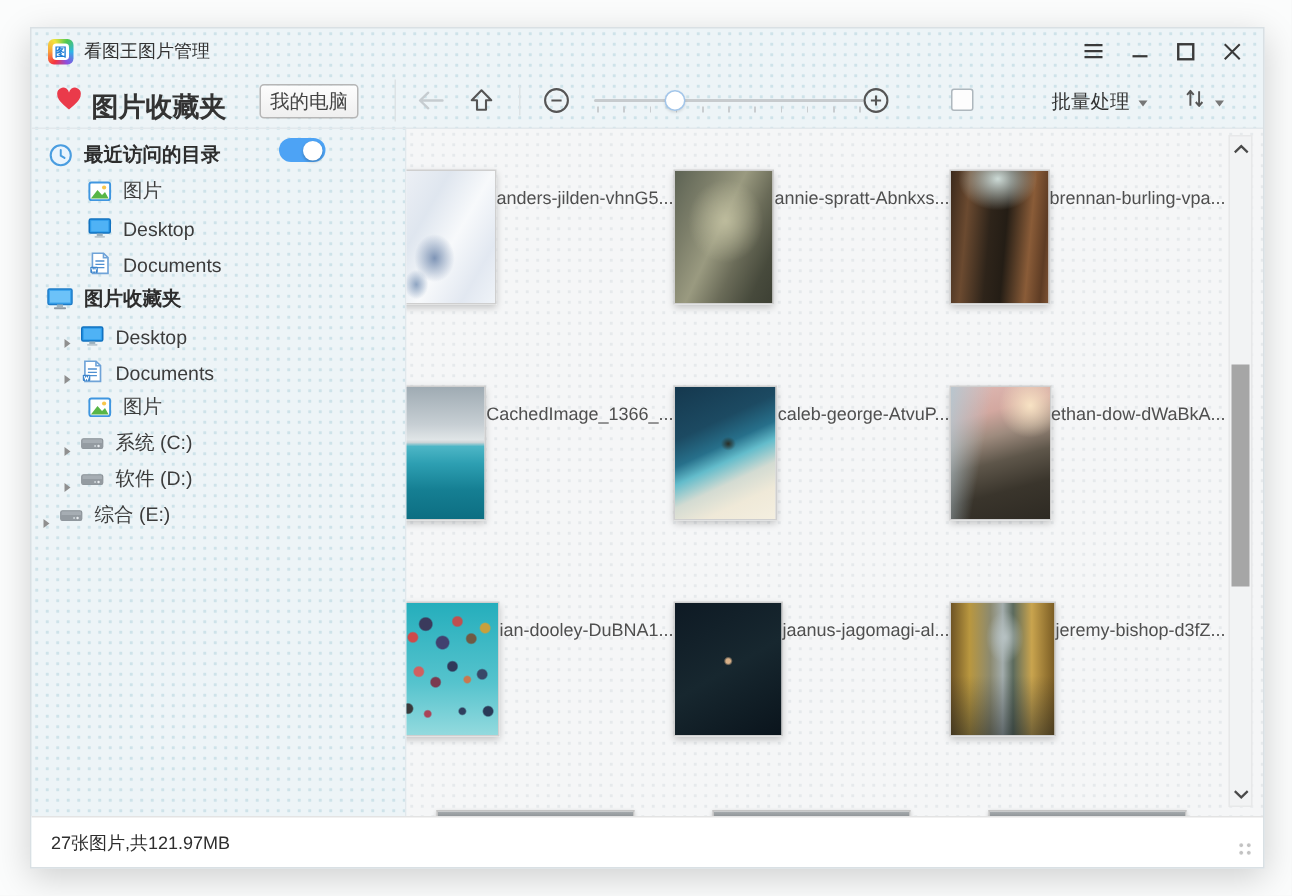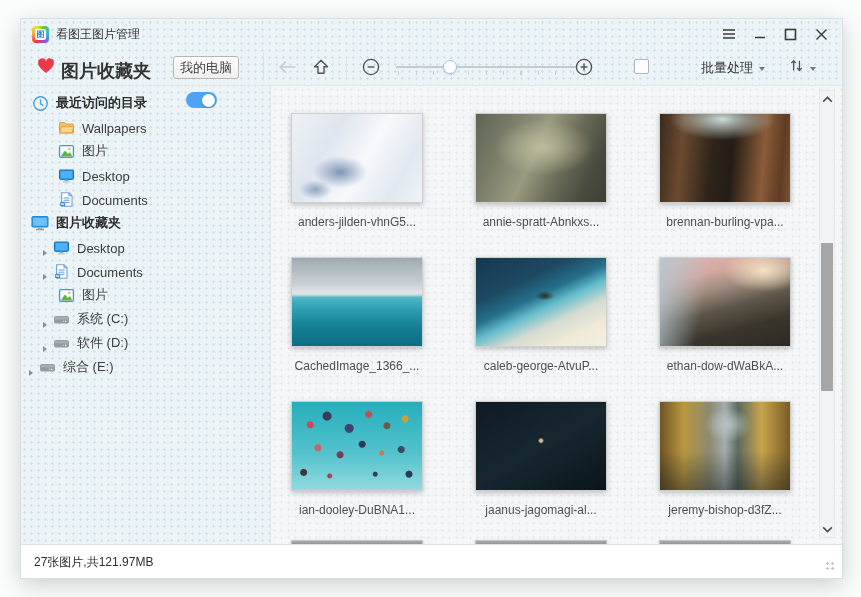--- a/index.html
+++ b/index.html
@@ -63,21 +63,21 @@
   .tri { width:0; height:0; border-top:3.5px solid transparent; border-bottom:3.5px solid transparent; border-left:4.5px solid #8f8f8f; margin-right:5px; flex:0 0 auto; }
   .toggle { position:absolute; right:53px; top:4px; width:31px; height:16px; border-radius:8px; background:#c9cdd1; }
   .toggle.on { background:#4da3f5; }
   .toggle .knob { position:absolute; top:1.5px; left:2px; width:13px; height:13px; border-radius:50%; background:#fff; box-shadow:0 1px 2px rgba(0,0,0,0.25); }
   .toggle.on .knob { left:auto; right:2px; }
   .main { position:absolute; left:250px; top:0; right:0; bottom:0;
     background-color:#f5f6f7;
     background-image:radial-gradient(rgba(190,200,206,0.28) 1px, transparent 1.2px);
     background-size:7px 7px; overflow:hidden; }
   .grid { position:absolute; left:-6px; top:27px; display:grid; grid-template-columns:repeat(3,184px); grid-auto-rows:144px; }
-  .cell { width:184px; display:flex; flex-direction:column; align-items:center; }
+  .cell { width:184px; display:flex; flex-direction:row; align-items:flex-start; }
   .thumb { width:132px; height:90px; border:1px solid #cfcfcf; box-shadow:0 2px 5px rgba(0,0,0,0.22); background:#ddd; }
   .fname { margin-top:12px; font-size:12px; color:#4f4f4f; max-width:170px; white-space:nowrap; }
   .strip { position:absolute; top:454px; width:132px; height:7px;
     background:linear-gradient(180deg,#a6abae,#7e8386); border:1px solid #c4c4c4; border-bottom:none;
     box-shadow:0 1px 3px rgba(0,0,0,0.2); }
   
   .t-ice { background:
     radial-gradient(ellipse 30% 26% at 37% 66%, #7f95b6 0%, rgba(127,149,182,0) 70%),
     radial-gradient(ellipse 18% 16% at 18% 86%, #8fa5c2 0%, rgba(143,165,194,0) 70%),
     linear-gradient(120deg,#eef1f6 0%,#dfe6ef 30%,#f7f9fb 55%,#e2e8f1 80%,#eff3f8 100%); }
@@ -239,29 +239,20 @@
             </svg>
           </span>
           <span>最近访问的目录</span>
           <div class="toggle on">
             <span class="knob"></span>
           </div>
         </div>
         <div class="tree-item" style="padding-left: 36px;">
           <span class="licon">
             <svg width="17" height="17" viewBox="0 0 17 17">
-              <path d="M1.5 4.5 a1 1 0 0 1 1-1 h4 l1.5 1.6 h6.5 a1 1 0 0 1 1 1 v6.9 a1 1 0 0 1 -1 1 h-12 a1 1 0 0 1 -1-1 z" fill="#fbbf63" stroke="#e09a3e"></path>
-              <path d="M1.6 13.8 L3.4 7.6 h12.4 l-1.8 6.2z" fill="#fdd489" stroke="#e09a3e" stroke-width="0.9"></path>
-            </svg>
-          </span>
-          <span>Wallpapers</span>
-        </div>
-        <div class="tree-item" style="padding-left: 36px;">
-          <span class="licon">
-            <svg width="17" height="17" viewBox="0 0 17 17">
               <rect x="1.6" y="2.6" width="13.8" height="11.8" rx="1.4" fill="#fff" stroke="#3f96e0" stroke-width="1.3"></rect>
               <circle cx="11.4" cy="6" r="1.4" fill="#f7c64a"></circle>
               <path d="M2.6 13.4 L7 7.6 l3 3.4 2-2 2.4 4.4z" fill="#58b647"></path>
             </svg>
           </span>
           <span>图片</span>
         </div>
         <div class="tree-item" style="padding-left: 36px;">
           <span class="licon">
             <svg width="17" height="17" viewBox="0 0 17 17">

